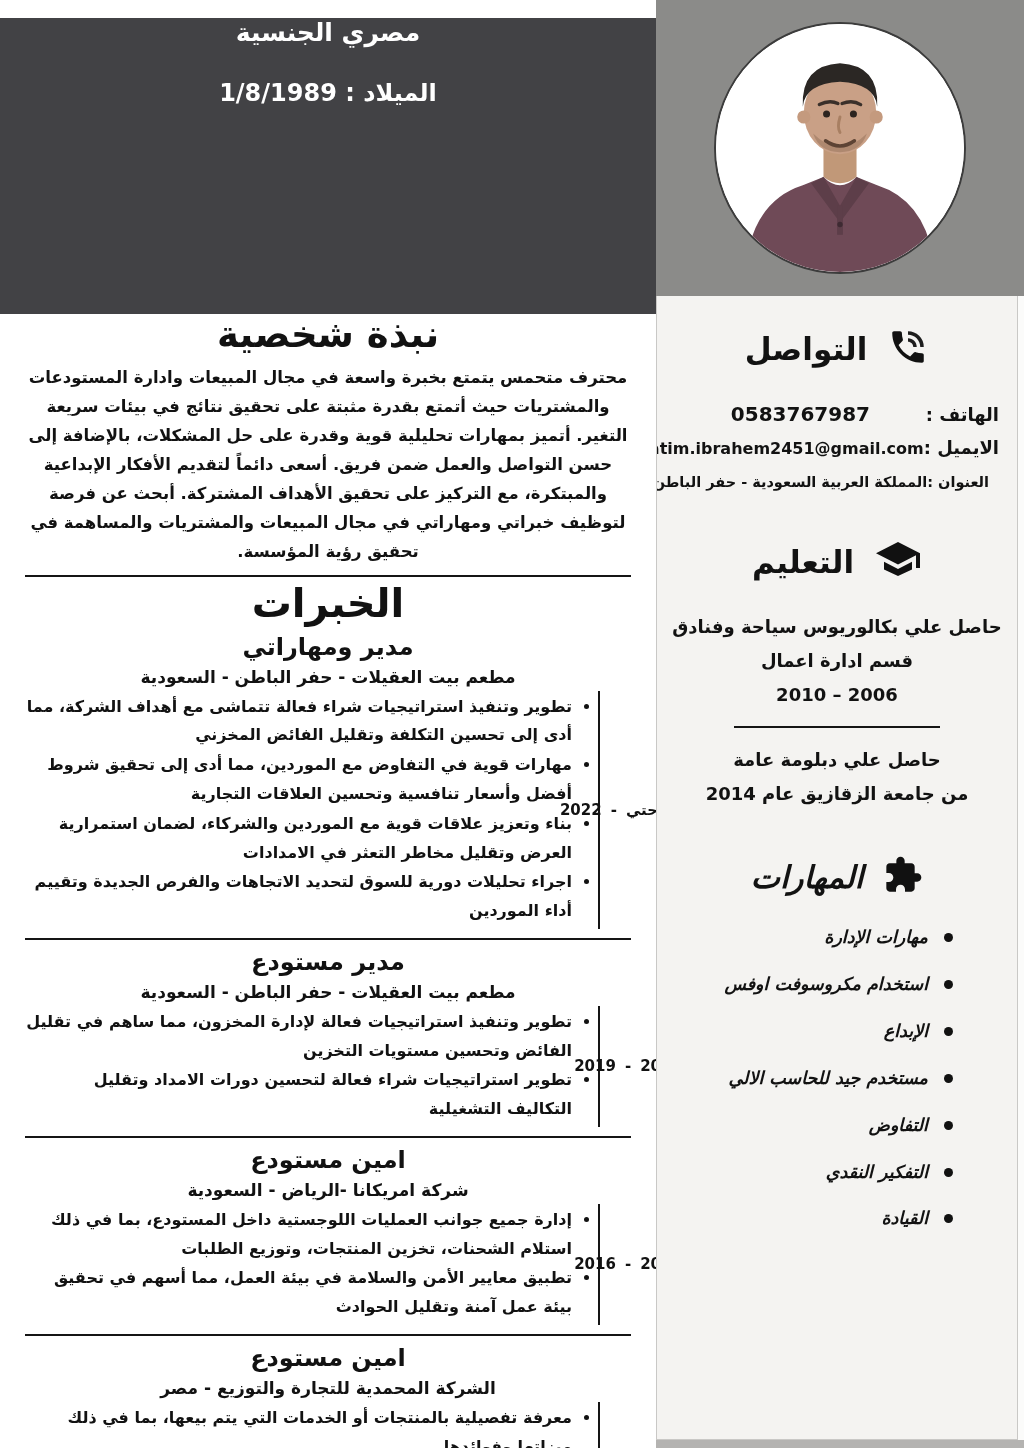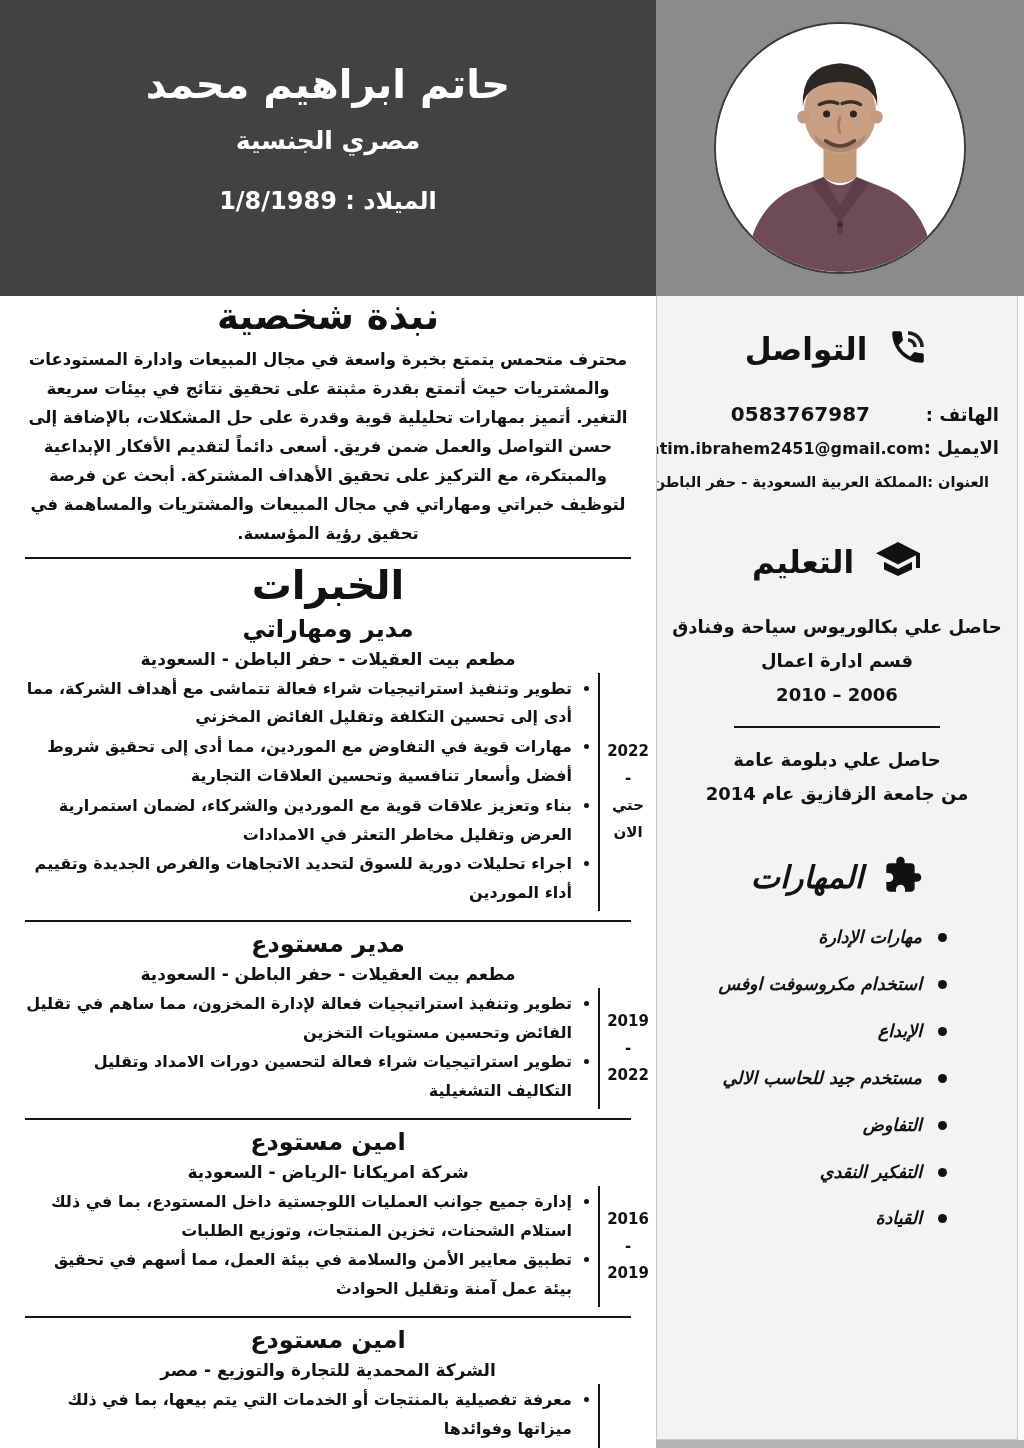--- a/index.html
+++ b/index.html
@@ -30,21 +30,21 @@
   .sec-title-main{font-size:37px; font-weight:bold; text-align:center; direction:rtl; line-height:1.15;}
   .summary-text{direction:rtl; text-align:center; font-weight:bold; font-size:16.5px; line-height:1.76; margin:6px 24px 0;}
   .hsep{border:none; border-top:2px solid var(--c-line); margin:9px 25px 0;}
 
   .exp-title{font-size:40px; font-weight:bold; text-align:center; direction:rtl; margin-top:4px; line-height:1.1;}
   .job-title{font-size:24px; font-weight:bold; text-align:center; direction:rtl; margin-top:8px; line-height:1.2;}
   .job-company{font-size:17px; font-weight:bold; text-align:center; direction:rtl; margin-top:5px;}
   .job-body{display:flex; margin-top:4px; min-height:110px;}
   .job-bullets{flex:1; direction:rtl; list-style:disc; padding:2px 26px 2px 26px; font-size:16px; font-weight:bold; line-height:1.8;}
   .job-bullets li{margin-bottom:1px;}
-  .job-dates{width:58px; border-left:2px solid var(--c-line); display:flex; flex-direction:column; align-items:center; justify-content:center; gap:9px; font-size:15px; font-weight:bold; padding:4px 6px;}
+  .job-dates{width:58px; border-left:2px solid var(--c-line); display:flex; flex-direction:row; align-items:center; justify-content:center; gap:9px; font-size:15px; font-weight:bold; padding:4px 6px;}
 
   
   .sidebar{width:368px; height:100%; display:flex; flex-direction:column; background:#fbfbfa;}
   .photo-block{height:296px; background:var(--c-photo-bg); display:flex; align-items:center; justify-content:center; flex:none;}
   .photo-circle{width:252px; height:252px; border-radius:50%; background:#fff; border:2px solid #3c3c3c; overflow:hidden;}
   .photo-circle svg{display:block; width:100%; height:100%;}
 
   .panel{flex:1; background:var(--c-panel); border:1px solid var(--c-panel-border); border-top:none; margin-left:0; margin-right:6px; direction:rtl; overflow:hidden;}
   .strip{height:8px; background:var(--c-strip); flex:none;}
 
@@ -59,33 +59,32 @@
   .cvalue{flex:1; text-align:center; direction:ltr; font-size:20px; font-weight:bold;}
   .cvalue.email{font-size:16px;}
   .address{font-size:14.5px; font-weight:bold; margin:16px 10px 0; white-space:nowrap; text-align:center;}
 
   .edu{margin-top:50px; text-align:center;}
   .edu .sec-head{margin-bottom:26px;}
   .edu-line{font-size:18px; font-weight:bold; line-height:1.88;}
   .edu-divider{width:206px; border:none; border-top:2px solid var(--c-line); margin:15px auto;}
 
   .skills{margin-top:44px;font-style:italic;}
-  .skill-list{list-style:none; margin:26px 14px 0; padding:0 56px 0 12px;text-align:right;}
+  .skill-list{list-style:none; margin:26px 8px 0; padding:0 56px 0 12px;text-align:right;}
   .skill-list li{position:relative; font-size:17.5px; font-weight:bold; margin-bottom:21px; padding-right:25px; line-height:1.48;}
   .skill-list li::before{content:''; position:absolute; right:0; top:8px; width:9px; height:9px; border-radius:50%; background:#111;}
 </style>
 </head>
 <body>
 
 <div class="page">
 
   <div class="main">
 
     <header class="id-block">
-      <div class="name">حاتم ابراهيم محمد</div>
       <div class="nationality">مصري الجنسية</div>
       <div class="birth">الميلاد : 1/8/1989</div>
     </header>
 
     <section>
       <h1 class="sec-title-main">نبذة شخصية</h1>
       <p class="summary-text">محترف متحمس يتمتع بخبرة واسعة في مجال المبيعات وادارة المستودعات والمشتريات حيث أتمتع بقدرة مثبتة على تحقيق نتائج في بيئات سريعة التغير. أتميز بمهارات تحليلية قوية وقدرة على حل المشكلات، بالإضافة إلى حسن التواصل والعمل ضمن فريق. أسعى دائماً لتقديم الأفكار الإبداعية والمبتكرة، مع التركيز على تحقيق الأهداف المشتركة. أبحث عن فرصة لتوظيف خبراتي ومهاراتي في مجال المبيعات والمشتريات والمساهمة في تحقيق رؤية المؤسسة.</p>
     </section>
 
     <hr class="hsep">

